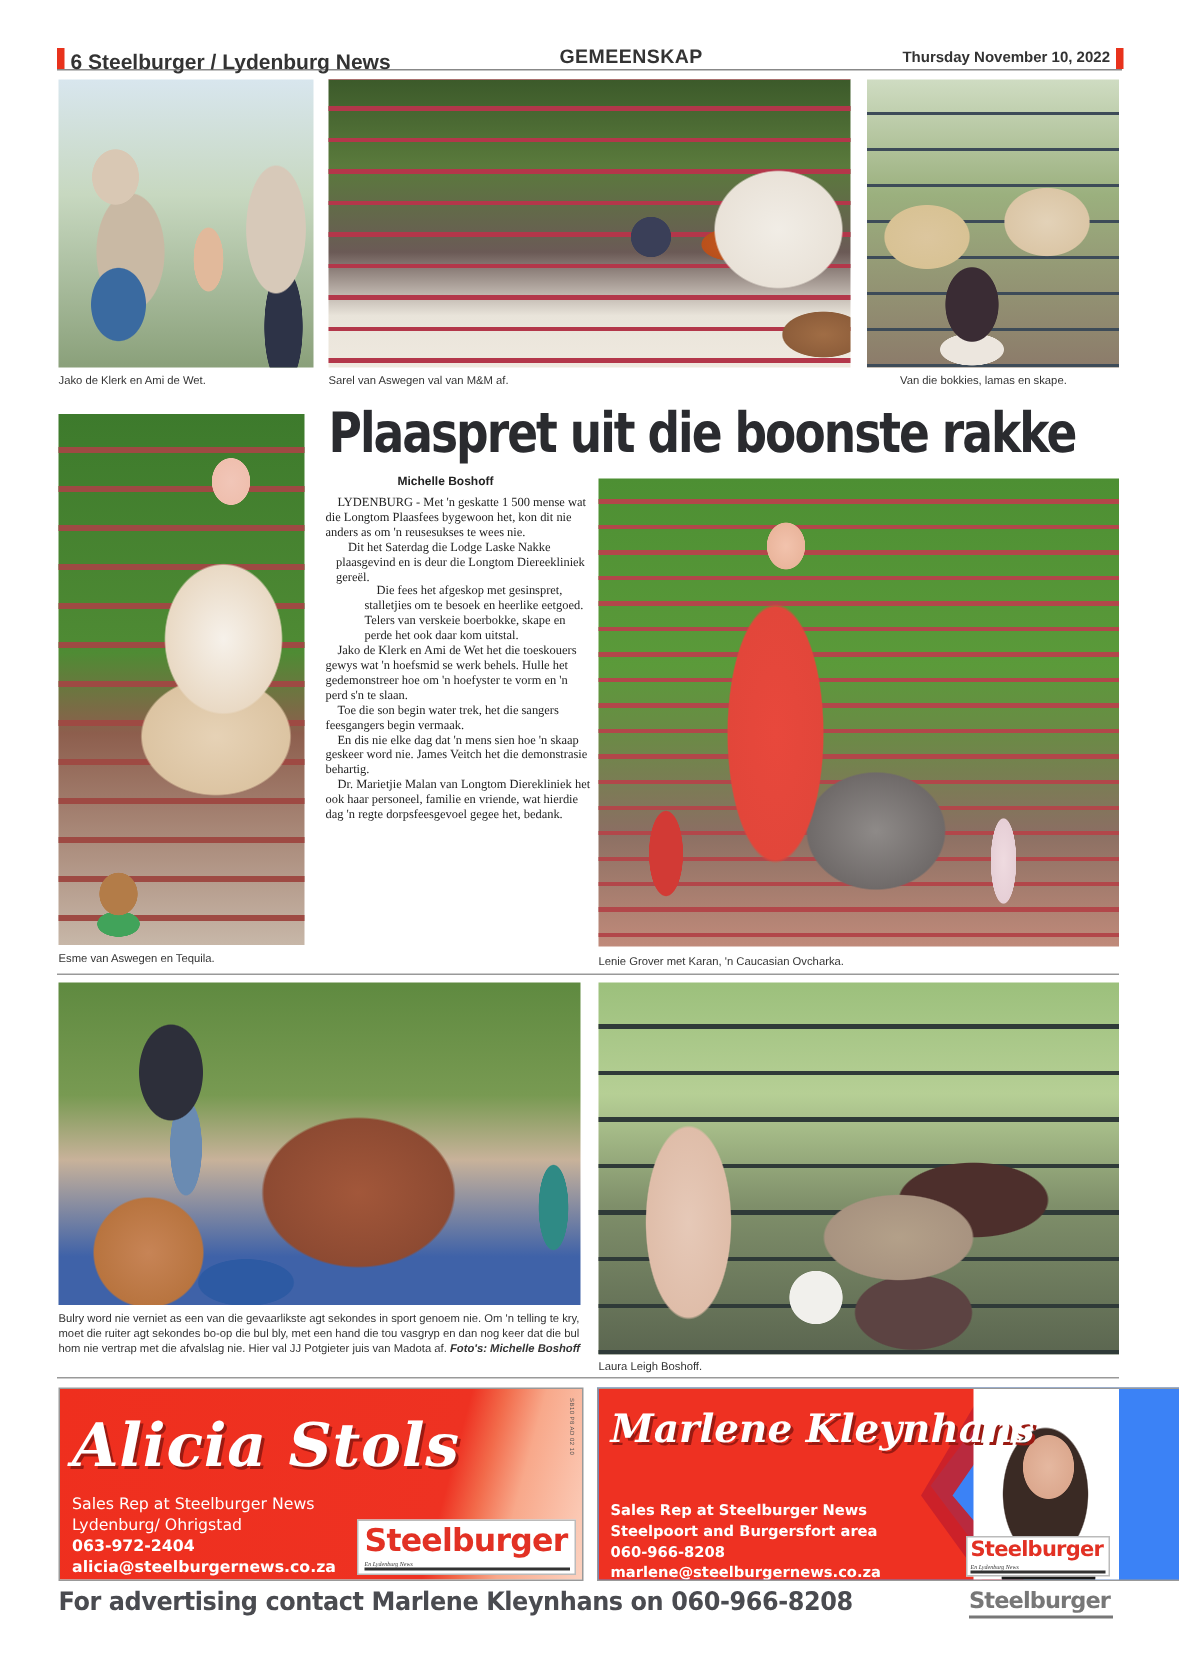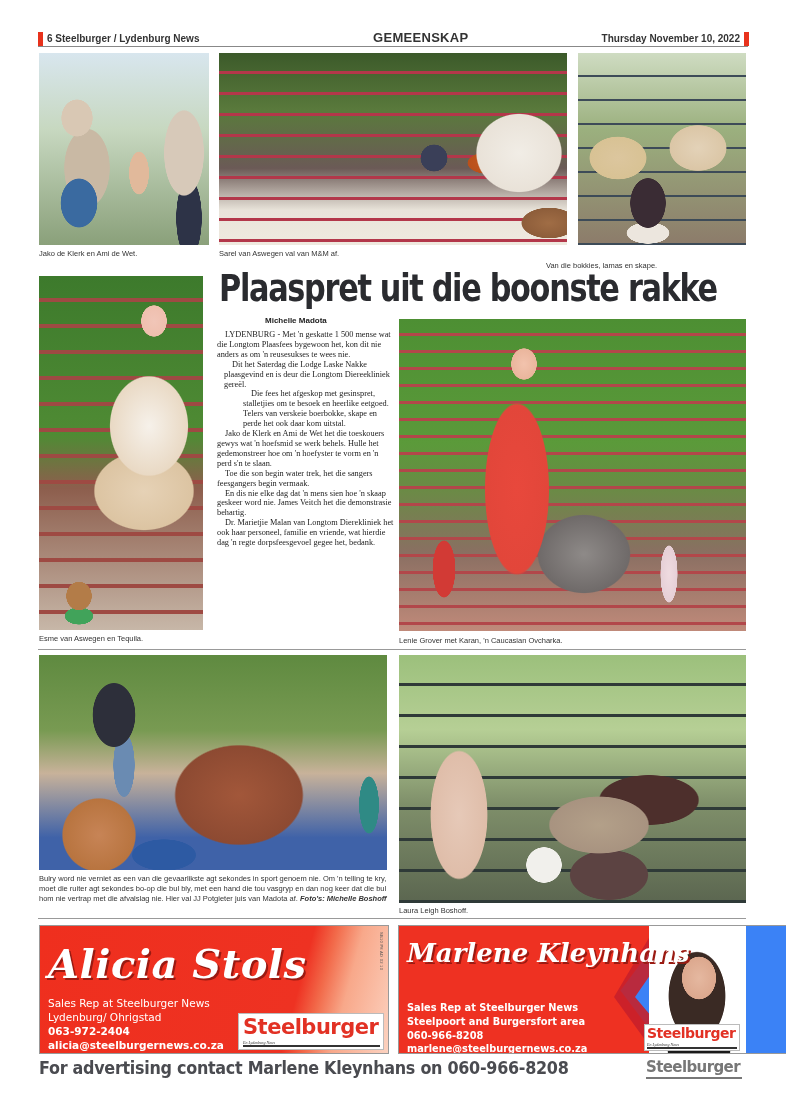--- a/index.html
+++ b/index.html
@@ -3,21 +3,21 @@
 <meta charset="utf-8">
 <style>
   * { box-sizing: border-box; margin: 0; padding: 0; }
   html, body { width: 786px; height: 1113px; background: #ffffff; overflow: hidden; }
   body { position: relative; font-family: "Liberation Sans", sans-serif; color: #222; }
 
   
   .hdr { position: absolute; left: 38px; top: 31px; width: 710px; height: 16px; border-bottom: 1px solid #888; }
   .hdr .redbar-l { position: absolute; left: 0; top: 1px; width: 5px; height: 14px; background: #e8321c; }
   .hdr .redbar-r { position: absolute; right: -1px; top: 1px; width: 5px; height: 14px; background: #e8321c; }
-  .hdr .left { position: absolute; left: 9px; top: 2px; font-size: 10px; font-weight: bold; color: #333; }
+  .hdr .left { position: absolute; left: 9px; top: 2px; font-size: 14px; font-weight: bold; color: #333; }
   .hdr .center { position: absolute; left: 307px; top: -1px; font-size: 13px; font-weight: bold; color: #333; letter-spacing: 0.3px; margin-left: 28px; }
   .hdr .right { position: absolute; right: 8px; top: 2px; font-size: 10px; font-weight: bold; color: #333; }
 
   
   .photo { position: absolute; overflow: hidden; }
   .caption { position: absolute; font-family: "Liberation Sans", sans-serif; font-size: 7.5px; color: #333; line-height: 10px; }
 
   
   .p-blacksmith { left: 39px; top: 53px; width: 170px; height: 192px;
     background:
@@ -143,24 +143,24 @@
   <div class="redbar-r"></div>
 </div>
 
 <div class="photo p-blacksmith"></div>
 <div class="caption" style="left:39px; top:249px;">Jako de Klerk en Ami de Wet.</div>
 
 <div class="photo p-rodeo"></div>
 <div class="caption" style="left:219px; top:249px;">Sarel van Aswegen val van M&amp;M af.</div>
 
 <div class="photo p-goats"></div>
-<div class="caption" style="left:546px; top:249px;margin-top:12px;">Van die bokkies, lamas en skape.</div>
+<div class="caption" style="left:600px; top:249px;">Van die bokkies, lamas en skape.</div>
 
 <div class="headline">Plaaspret uit die boonste rakke</div>
-<div class="byline">Michelle Madota</div>
+<div class="byline">Michelle Boshoff</div>
 
 <div class="photo p-esme"></div>
 <div class="caption" style="left:39px; top:634px;">Esme van Aswegen en Tequila.</div>
 
 <div class="article">
   <p class="p0">LYDENBURG - Met 'n geskatte 1 500 mense wat die Longtom Plaasfees bygewoon het, kon dit nie anders as om 'n reusesukses te wees nie.</p>
   <p class="i1">Dit het Saterdag die Lodge Laske Nakke plaasgevind en is deur die Longtom Diereekliniek gereël.</p>
   <p class="i3">Die fees het afgeskop met gesinspret, stalletjies om te besoek en heerlike eetgoed. Telers van verskeie boerbokke, skape en perde het ook daar kom uitstal.</p>
   <p>Jako de Klerk en Ami de Wet het die toeskouers gewys wat 'n hoefsmid se werk behels. Hulle het gedemonstreer hoe om 'n hoefyster te vorm en 'n perd s'n te slaan.</p>
   <p>Toe die son begin water trek, het die sangers feesgangers begin vermaak.</p>

